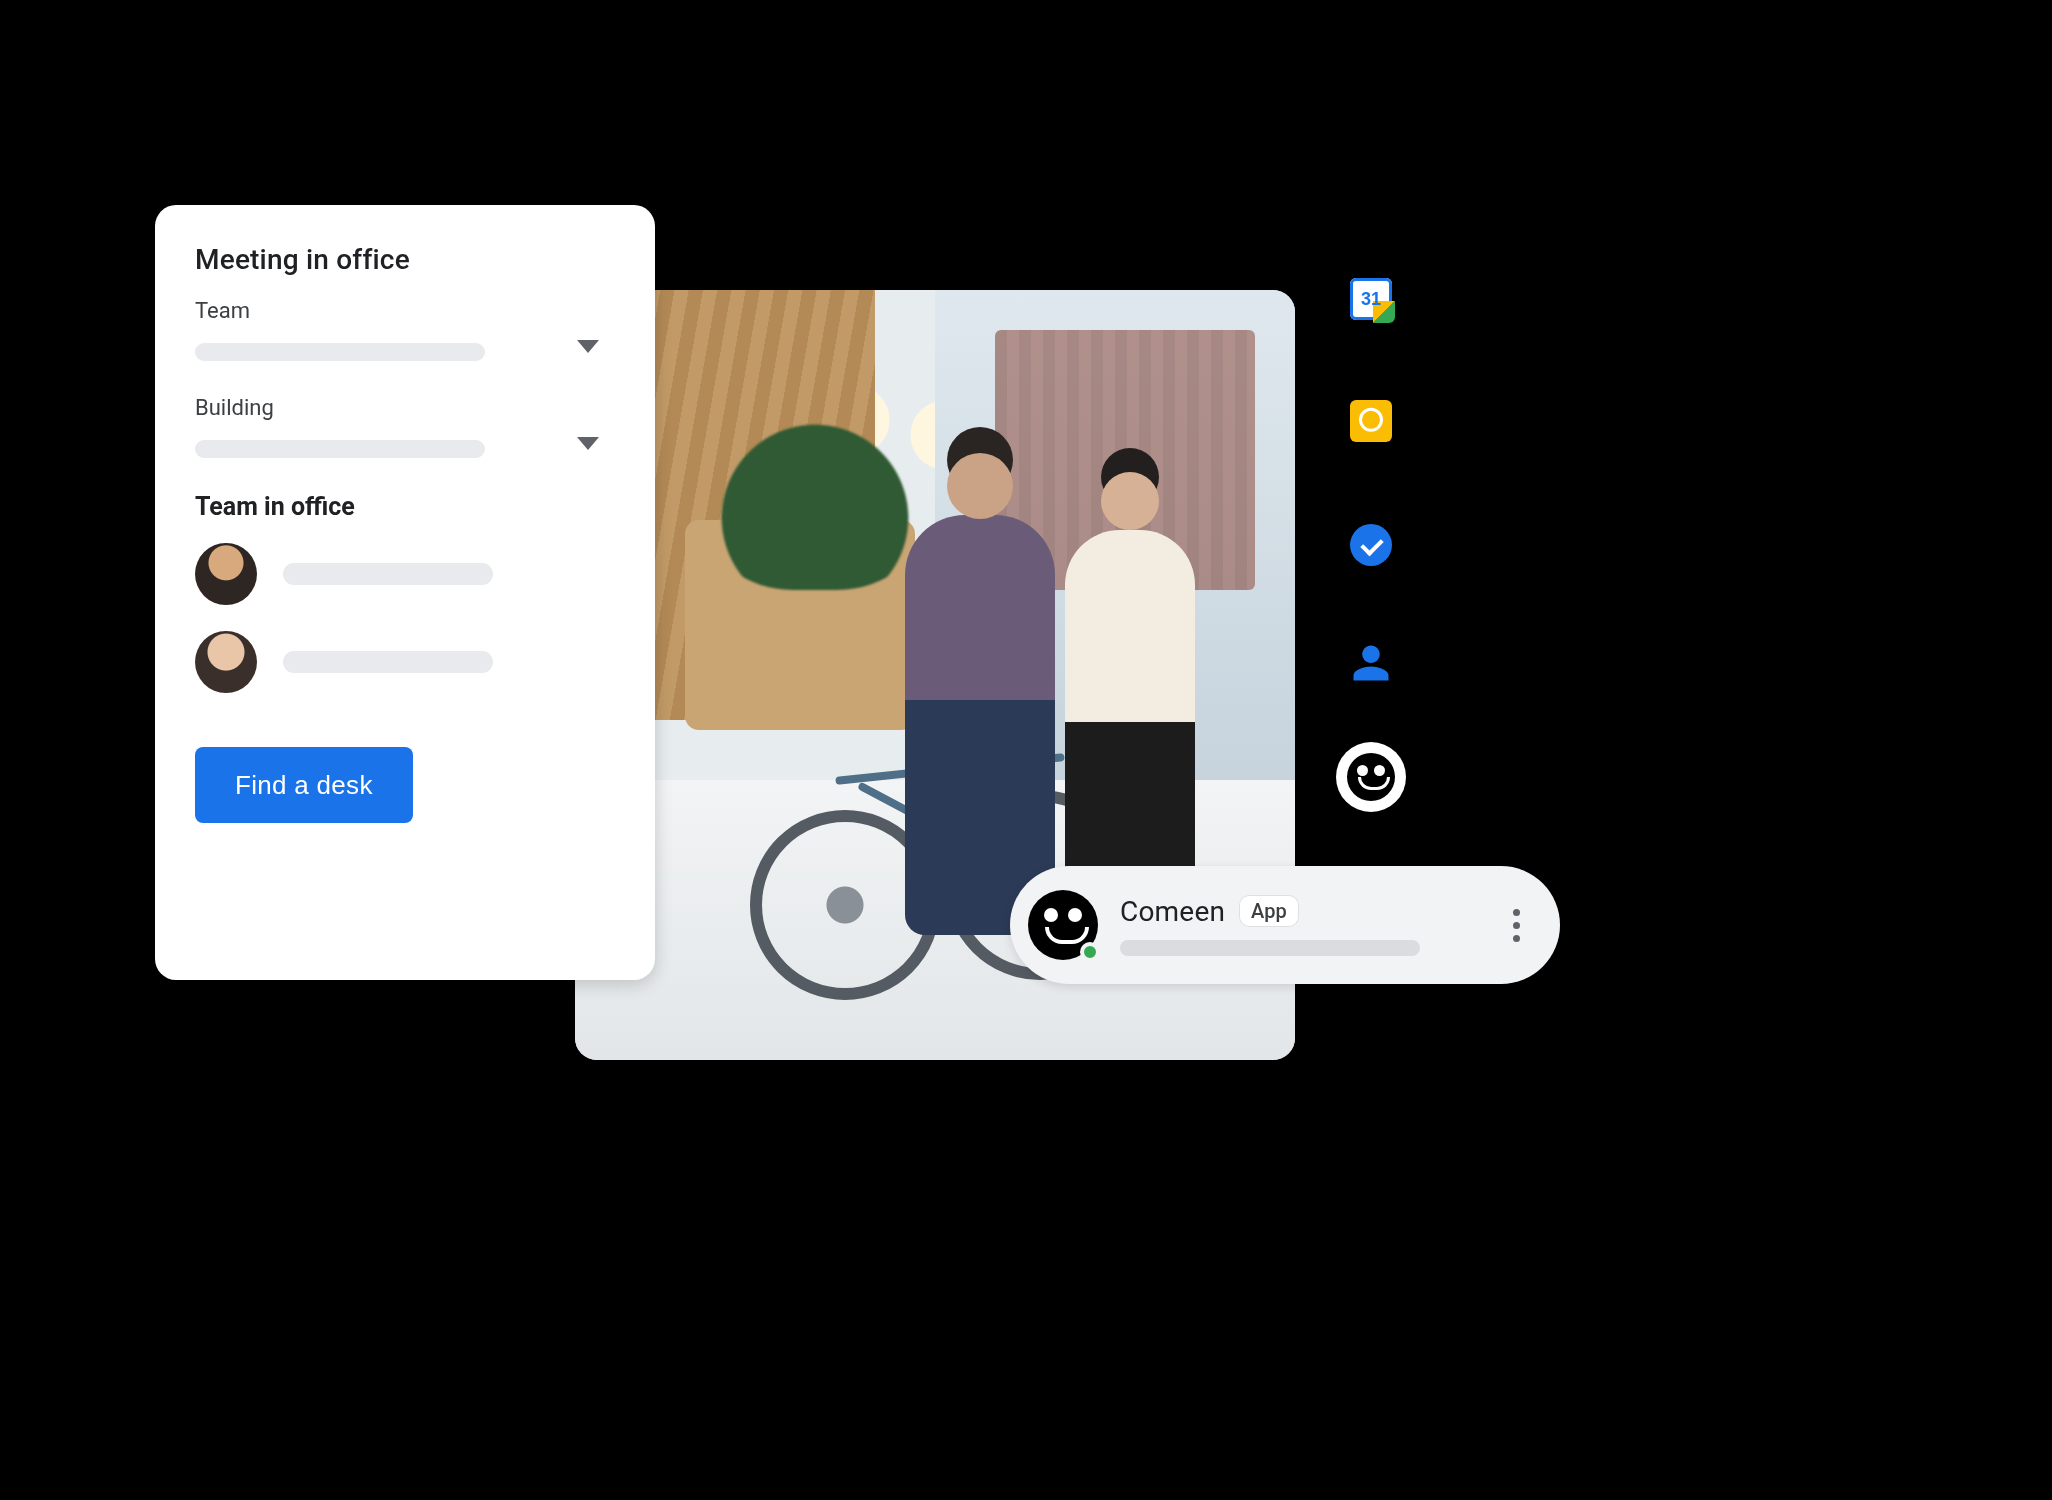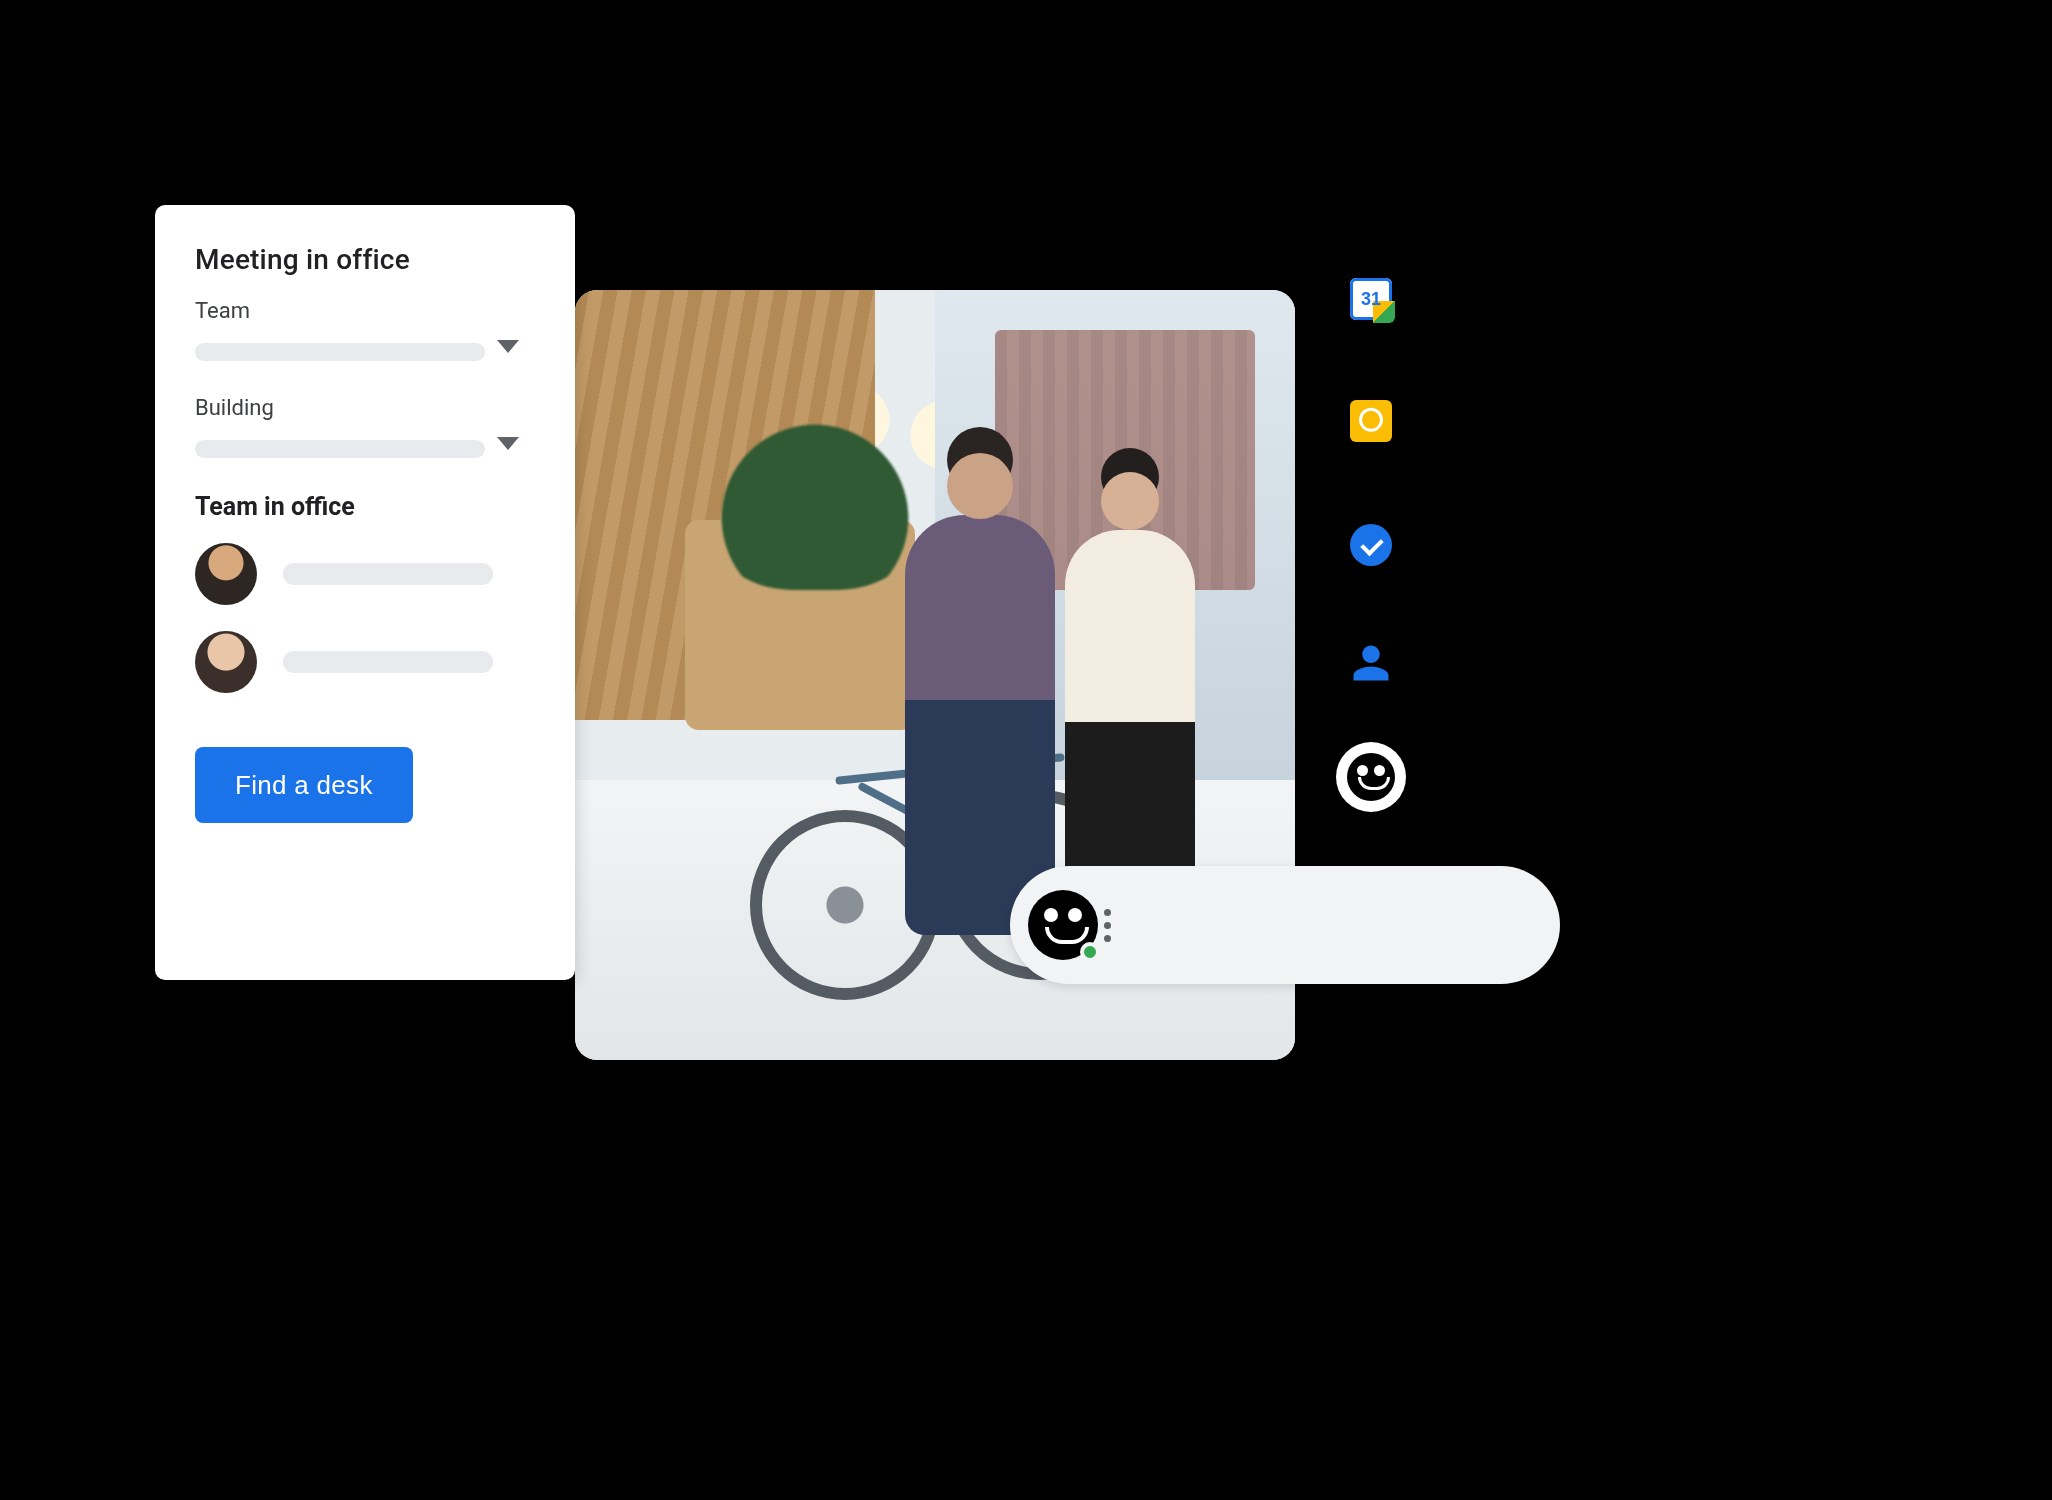--- a/index.html
+++ b/index.html
@@ -40,22 +40,22 @@
     .bike-wheel { position:absolute; width:190px; height:190px; border:12px solid #555b63;
       border-radius:50%; background:radial-gradient(circle,#8a9097 0 18px,transparent 19px); }
     .bike-wheel.front { left:370px; top:500px; }
     .bike-wheel.back  { left:175px; top:520px; }
     .bike-frame { position:absolute; left:260px; top:465px; width:220px; height:140px; }
     .bike-frame::before,.bike-frame::after { content:""; position:absolute; background:#4f6f88; height:8px; border-radius:4px; }
     .bike-frame::before { width:230px; top:10px; left:0; transform:rotate(-6deg); }
     .bike-frame::after  { width:170px; top:66px; left:14px; transform:rotate(28deg); }
 
     
-    .booking-card { position:absolute; left:155px; top:205px; width:420px; height:775px;
-      background:#fff; border-radius:10px; padding:38px 40px 40px;
+    .booking-card { position:absolute; left:155px; top:205px; width:500px; height:775px;
+      background:#fff; border-radius:21px; padding:38px 40px 40px;
       box-shadow:0 4px 18px rgba(0,0,0,.18); }
     .booking-card h1 { font-size:28px; font-weight:500; color:#202124; letter-spacing:.2px; margin-bottom:22px; }
     .field-label { font-size:22px; color:#3c4043; margin-top:6px; margin-bottom:14px; }
     .select-skel { position:relative; height:30px; margin-bottom:28px; }
     .select-skel .bar { position:absolute; left:0; top:6px; width:290px; height:18px;
       background:#e8eaed; border-radius:10px; }
     .select-skel .caret { position:absolute; right:16px; top:3px; width:0; height:0;
       border-left:11px solid transparent; border-right:11px solid transparent;
       border-top:13px solid #5f6368; }
     .section-title { font-size:25px; font-weight:700; color:#202124; margin:24px 0 22px; }
@@ -168,18 +168,25 @@
     </svg>
 </div>
 <div class="side-icon ic-comeen">
   <div class="comeen-glyph"></div>
 </div>
 
 <div class="chat-chip">
   <div class="chip-avatar">
     <div class="presence"></div>
   </div>
+  <div class="chip-body">
+    <div class="chip-title-row">
+      <span class="chip-name">Comeen</span>
+      <span class="app-badge">App</span>
+    </div>
+    <div class="chip-msg-skel"></div>
+  </div>
   <div class="chip-more">
     <span></span>
       <span></span>
       <span></span>
   </div>
 </div>
 
 </body></html>

